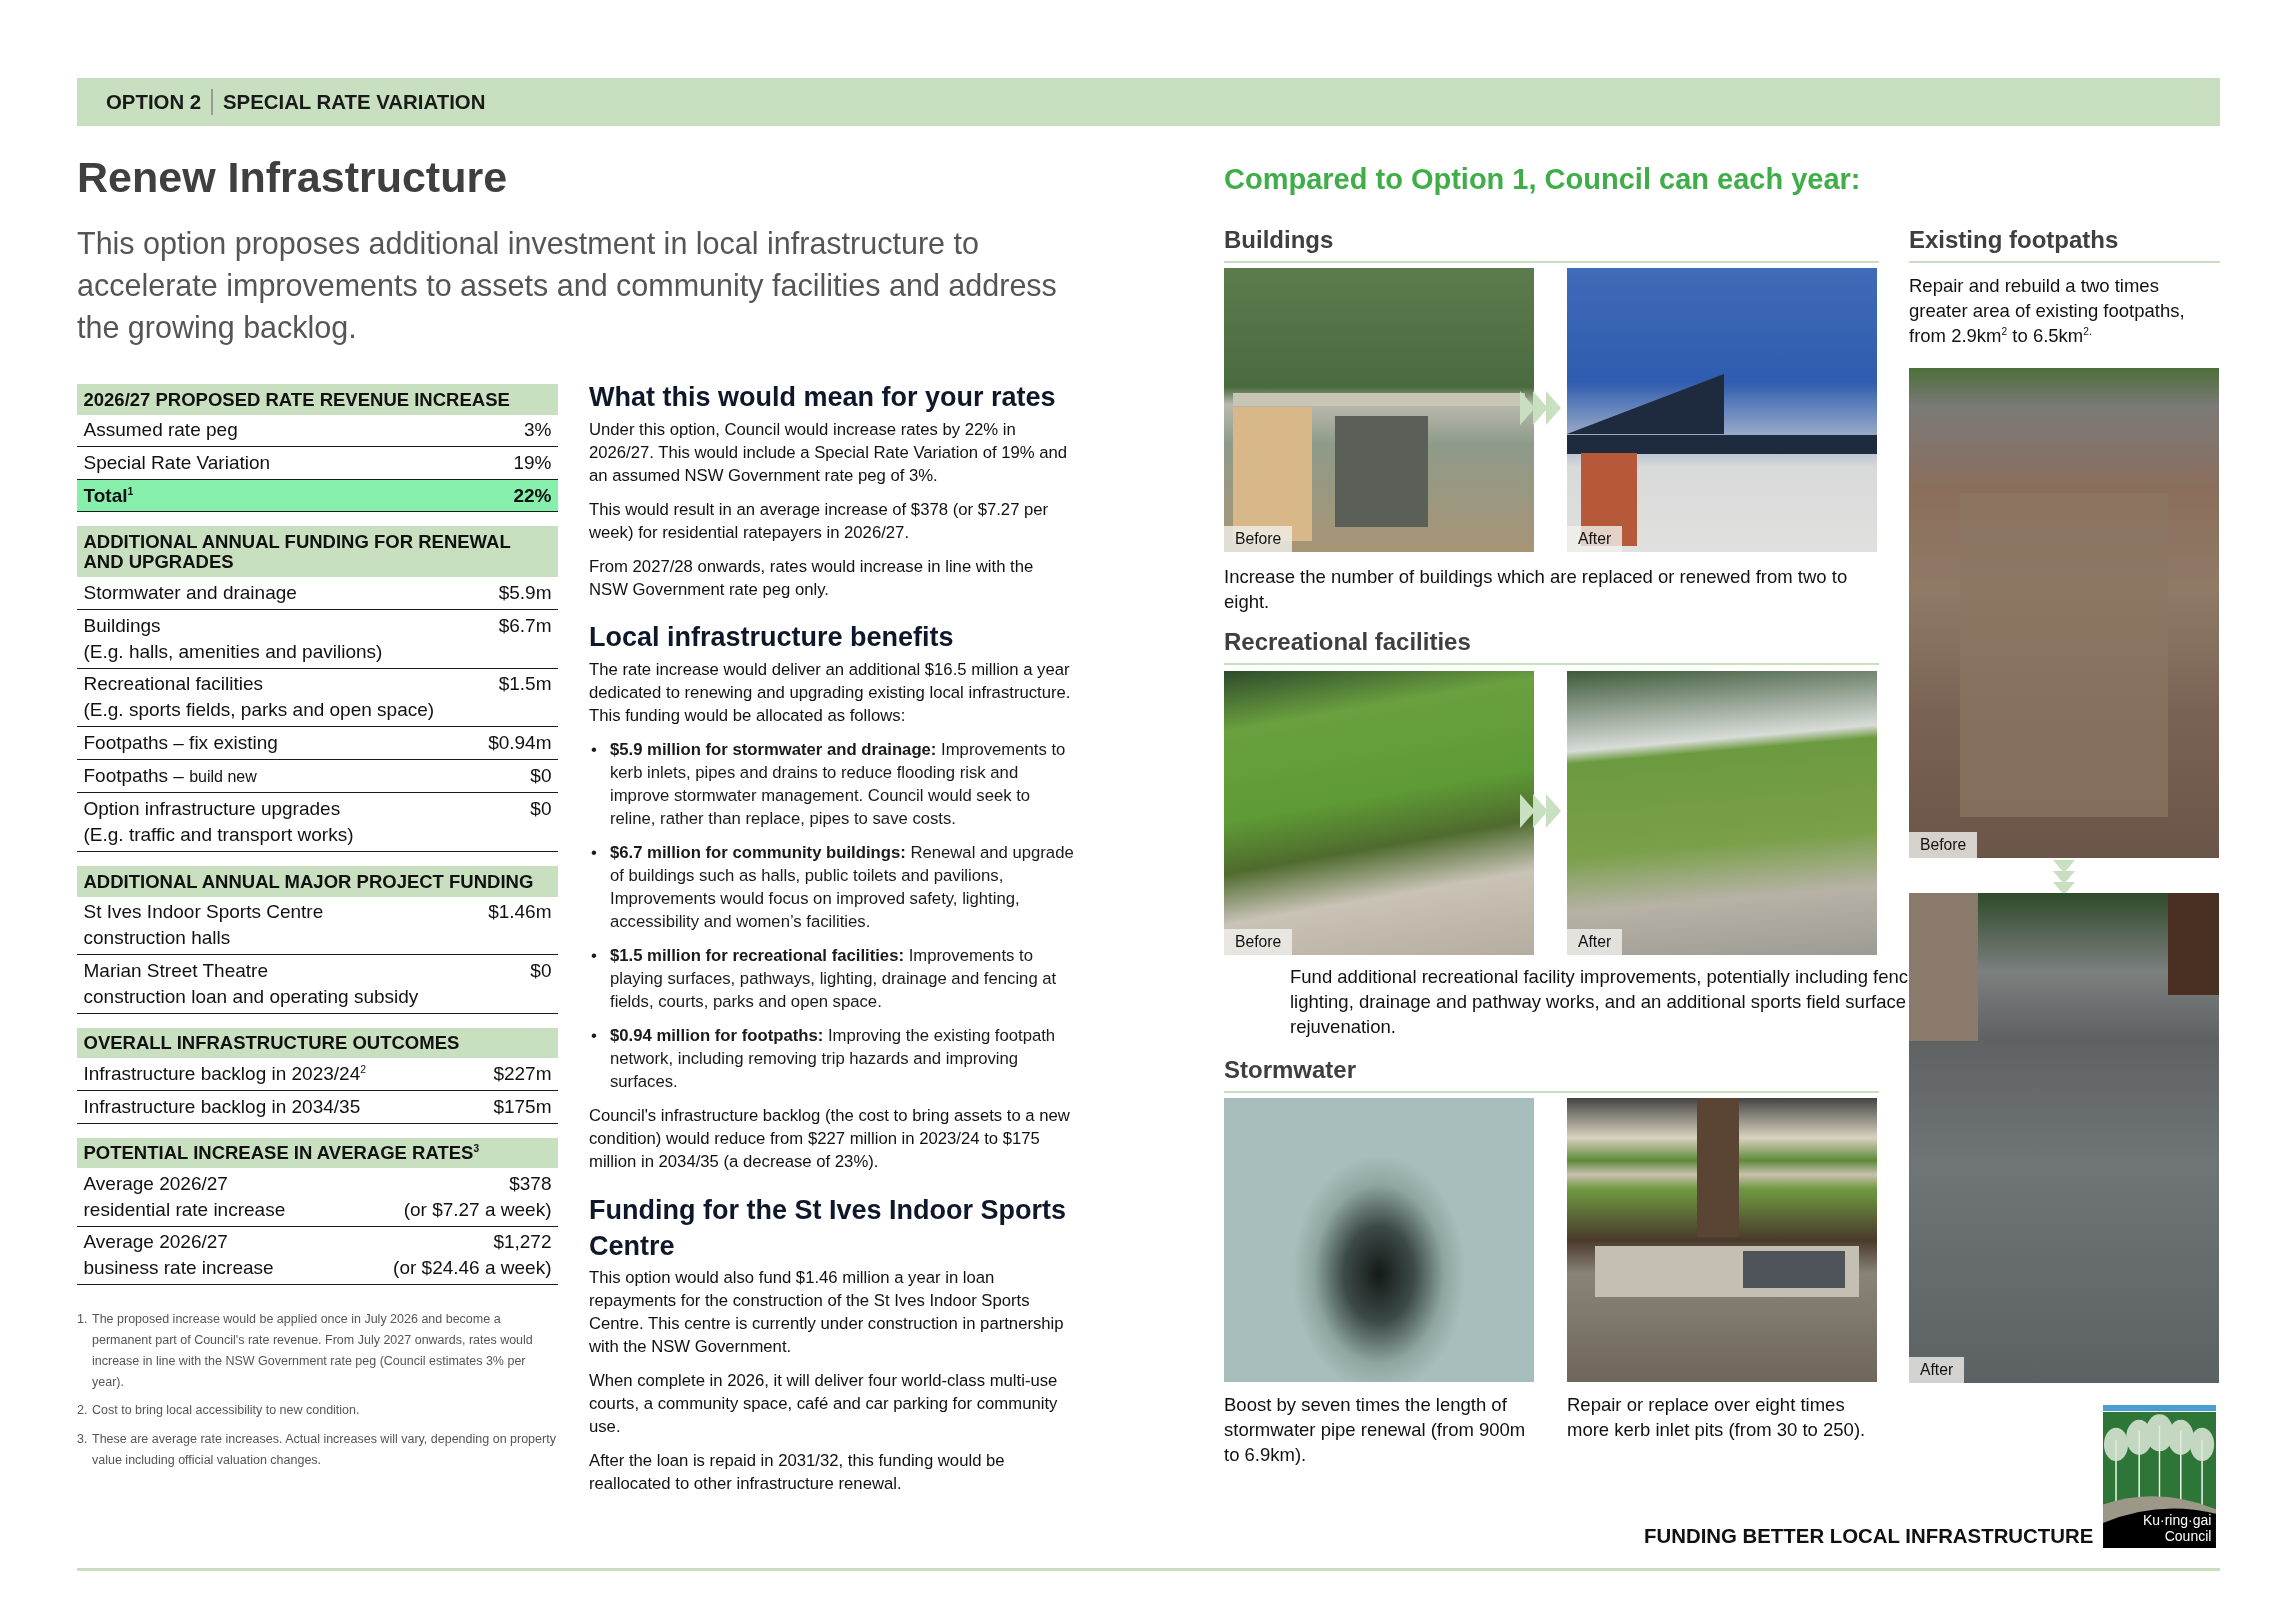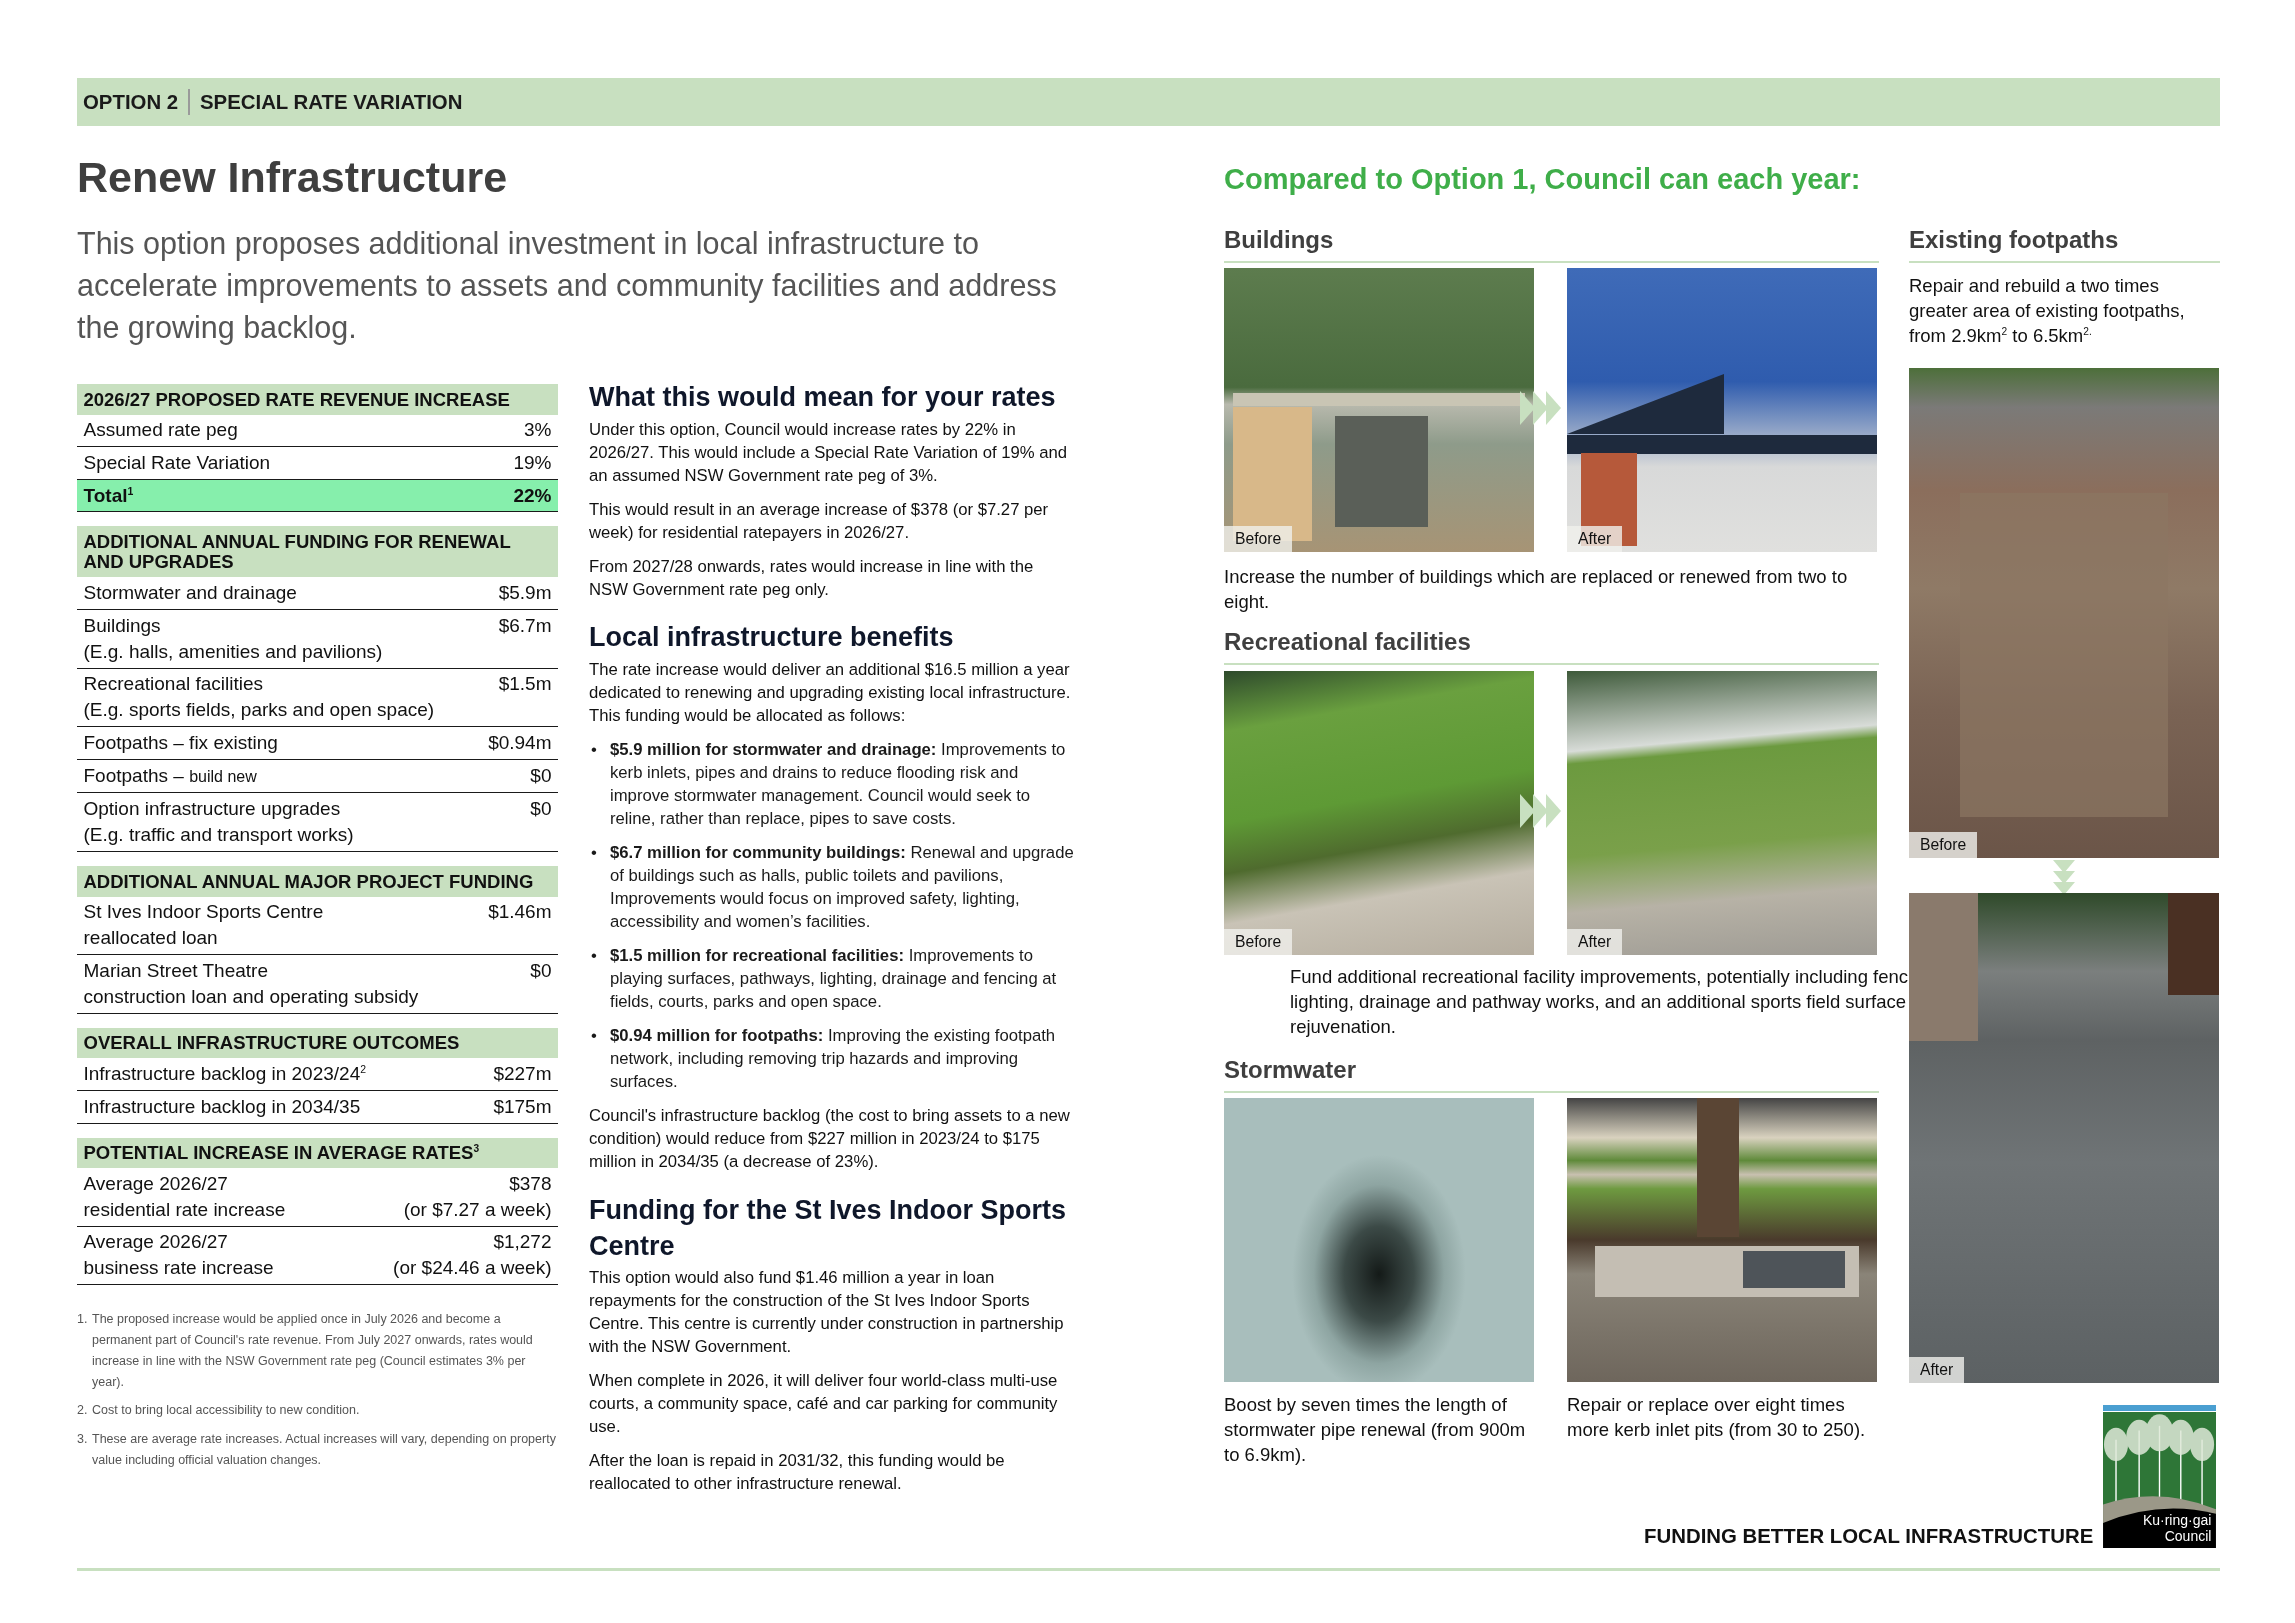--- a/index.html
+++ b/index.html
@@ -1,21 +1,21 @@
 <!DOCTYPE html>
 <html style="font-size:7.4px"><head>
 <meta charset="utf-8">
 <style>
   * { box-sizing: border-box; margin: 0; padding: 0; }
   html, body { width: 2295px; height: 1623px; background: #ffffff; overflow: hidden; }
   body { font-family: "DejaVu Sans", sans-serif; color: #1a1a1a; position: relative; }
 
   .top-band {
     position: absolute; left: 77px; top: 78px; width: 2143px; height: 48px;
-    background: #c8e0c0; display: flex; align-items: center; padding-left: 6px;
+    background: #c8e0c0; display: flex; align-items: center; padding-left: 29px;
     font-family: "Liberation Sans", sans-serif; font-weight: bold; font-size: 20.4px;
     color: #1a1a1a; letter-spacing: 0px;
   }
   .top-band .sep { display: inline-block; width: 1.4px; height: 26px; background: #9a9a9a; margin: 0 10.2px; }
 
   .page-title {
     position: absolute; left: 77px; top: 153px;
     font-family: "Liberation Sans", sans-serif; font-weight: bold; font-size: 43px; color: #3f3f3f;
   }
   .intro {
@@ -131,21 +131,21 @@
     </div>
     <div class="tbl-row">
       <span class="lbl"><span>Option infrastructure upgrades</span><br><span>(E.g. traffic and transport works)</span></span>
       <span class="val">$0</span>
     </div>
   </div>
 
   <div class="tbl-section">
     <div class="tbl-head">ADDITIONAL ANNUAL MAJOR PROJECT FUNDING</div>
     <div class="tbl-row">
-      <span class="lbl"><span>St Ives Indoor Sports Centre</span><br><span>reallocated loan</span></span>
+      <span class="lbl"><span>St Ives Indoor Sports Centre</span><br><span>construction halls</span></span>
       <span class="val">$1.46m</span>
     </div>
     <div class="tbl-row">
       <span class="lbl"><span>Marian Street Theatre</span><br><span>construction loan and operating subsidy</span></span>
       <span class="val">$0</span>
     </div>
   </div>
 
   <div class="tbl-section">
     <div class="tbl-head">OVERALL INFRASTRUCTURE OUTCOMES</div>

